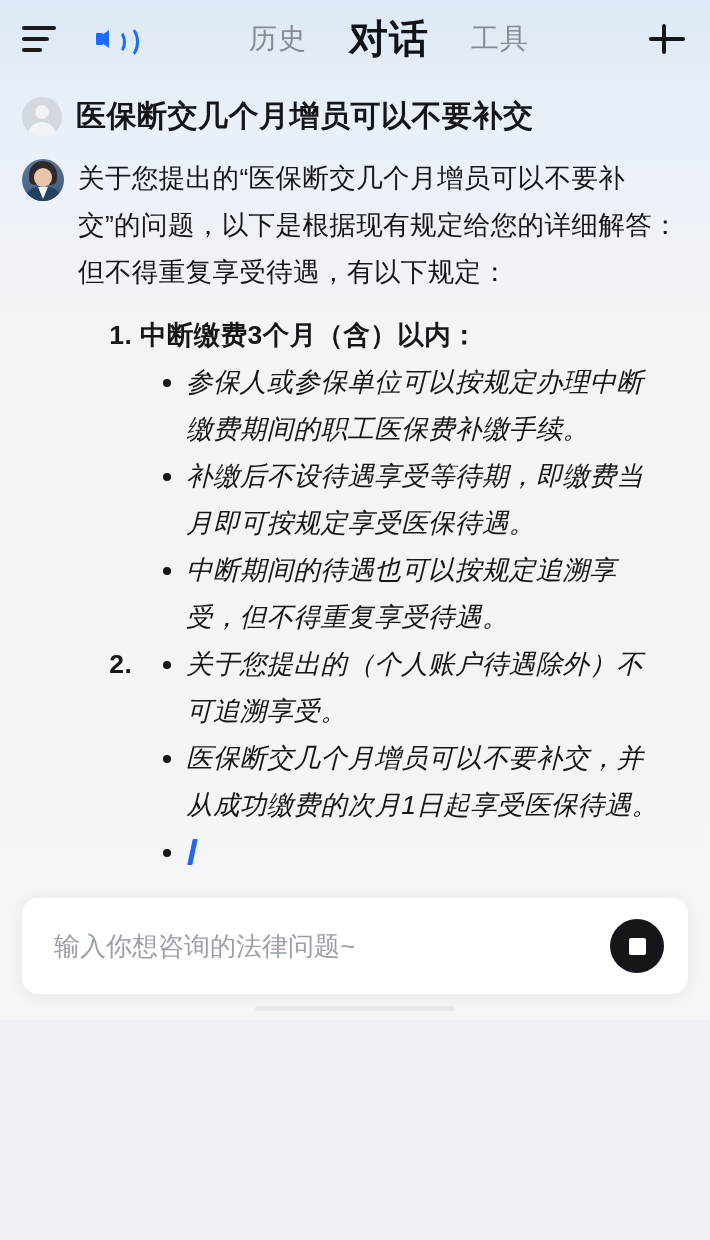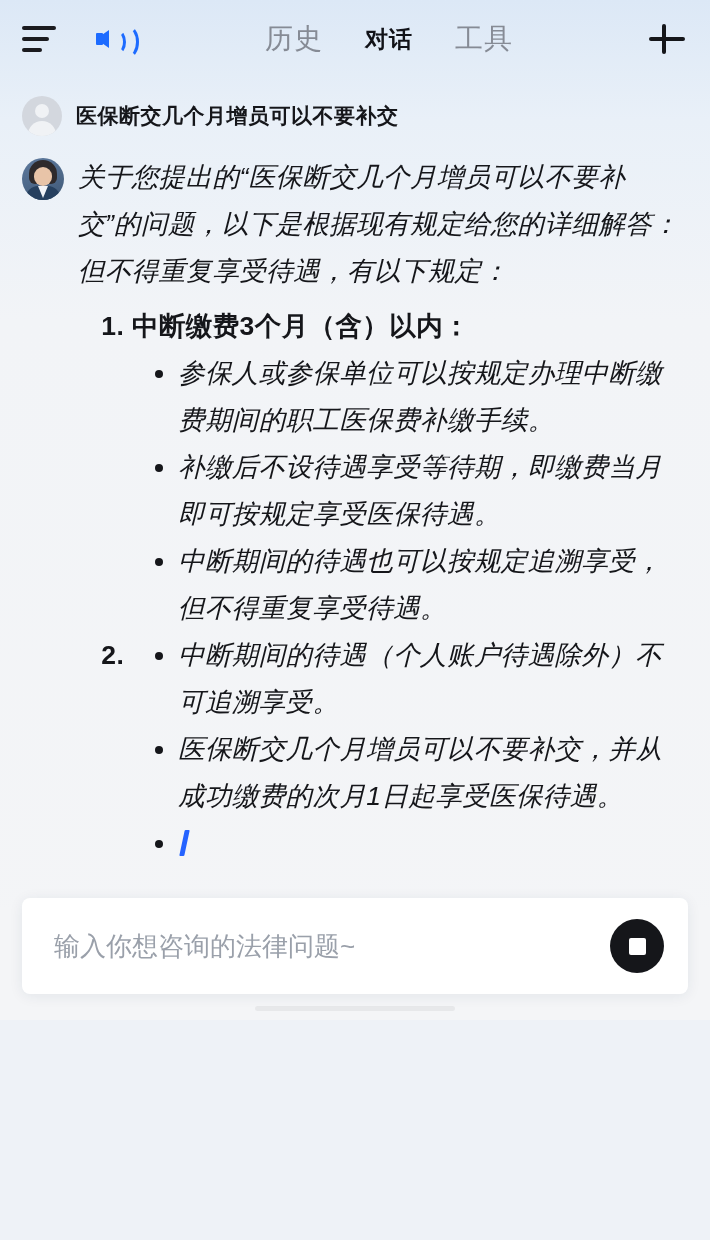--- a/index.html
+++ b/index.html
@@ -103,21 +103,21 @@
   }
   .tab {
     font-size: 28px;
     color: #868b95;
     cursor: pointer;
     letter-spacing: 1px;
   }
   .tab.active {
     color: #111218;
     font-weight: 700;
-    font-size: 23px;
+    font-size: 39px;
   }
 
   .plus-icon {
     width: 42px;
     height: 42px;
     position: relative;
     cursor: pointer;
     margin-left: 8px;
   }
   .plus-icon:before,
@@ -167,21 +167,21 @@
   }
   .avatar-user:after {
     content: "";
     position: absolute;
     left: 6px; top: 25px;
     width: 28px; height: 18px;
     border-radius: 14px 14px 0 0;
     background: #f0f2f5;
   }
   .user-text {
-    font-size: 21px;
+    font-size: 30px;
     font-weight: 700;
     color: #15161a;
     letter-spacing: .5px;
   }
 
   .bot-msg {
     display: flex;
     gap: 14px;
     padding-top: 8px;
   }
@@ -227,24 +227,23 @@
 
   .bot-body {
     flex: 1;
     font-size: 26.5px;
     line-height: 47px;
     color: #15161a;
     letter-spacing: .4px;
   }
   .bot-body p {
     margin: 0;
-    font-style: italic;
   }
   .bot-body ol {
-    margin: 8px;
+    margin: 16px;
     padding-left: 46px;
   }
   .bot-body ol > li {
     font-weight: 700;
     margin: 0;
   }
   .bot-body ul {
     margin: 0;
     padding-left: 46px;
     list-style: disc;
@@ -271,21 +270,21 @@
     left: 0;
     bottom: 0;
     width: 710px;
     padding: 14px 22px 26px 22px;
     box-sizing: border-box;
     background: linear-gradient(180deg, rgba(244,245,247,0) 0%, #f4f5f7 26px, #f4f5f7 100%);
   }
   .composer {
     height: 96px;
     background: #ffffff;
-    border-radius: 8px;
+    border-radius: 16px;
     box-shadow: 0 2px 14px rgba(30,45,80,.08);
     display: flex;
     align-items: center;
     padding: 0 24px 0 30px;
     box-sizing: border-box;
   }
   .composer-input {
     flex: 1;
     border: 0;
     outline: none;
@@ -377,21 +376,21 @@
           <li>
             <span>中断缴费3个月（含）以内：</span>
             <ul>
               <li>参保人或参保单位可以按规定办理中断缴费期间的职工医保费补缴手续。</li>
               <li>补缴后不设待遇享受等待期，即缴费当月即可按规定享受医保待遇。</li>
               <li>中断期间的待遇也可以按规定追溯享受，但不得重复享受待遇。</li>
             </ul>
           </li>
           <li>
             <ul>
-              <li>中断期间的待遇（个人账户待遇除外）不可追溯享受。</li>
+              <li>关于您提出的（个人账户待遇除外）不可追溯享受。</li>
               <li>医保断交几个月增员可以不要补交，并从成功缴费的次月1日起享受医保待遇。</li>
               <li><span class="caret"></span></li>
             </ul>
           </li>
         </ol>
       </div>
     </div>
   </div>
 
   <div class="composer-wrap">

